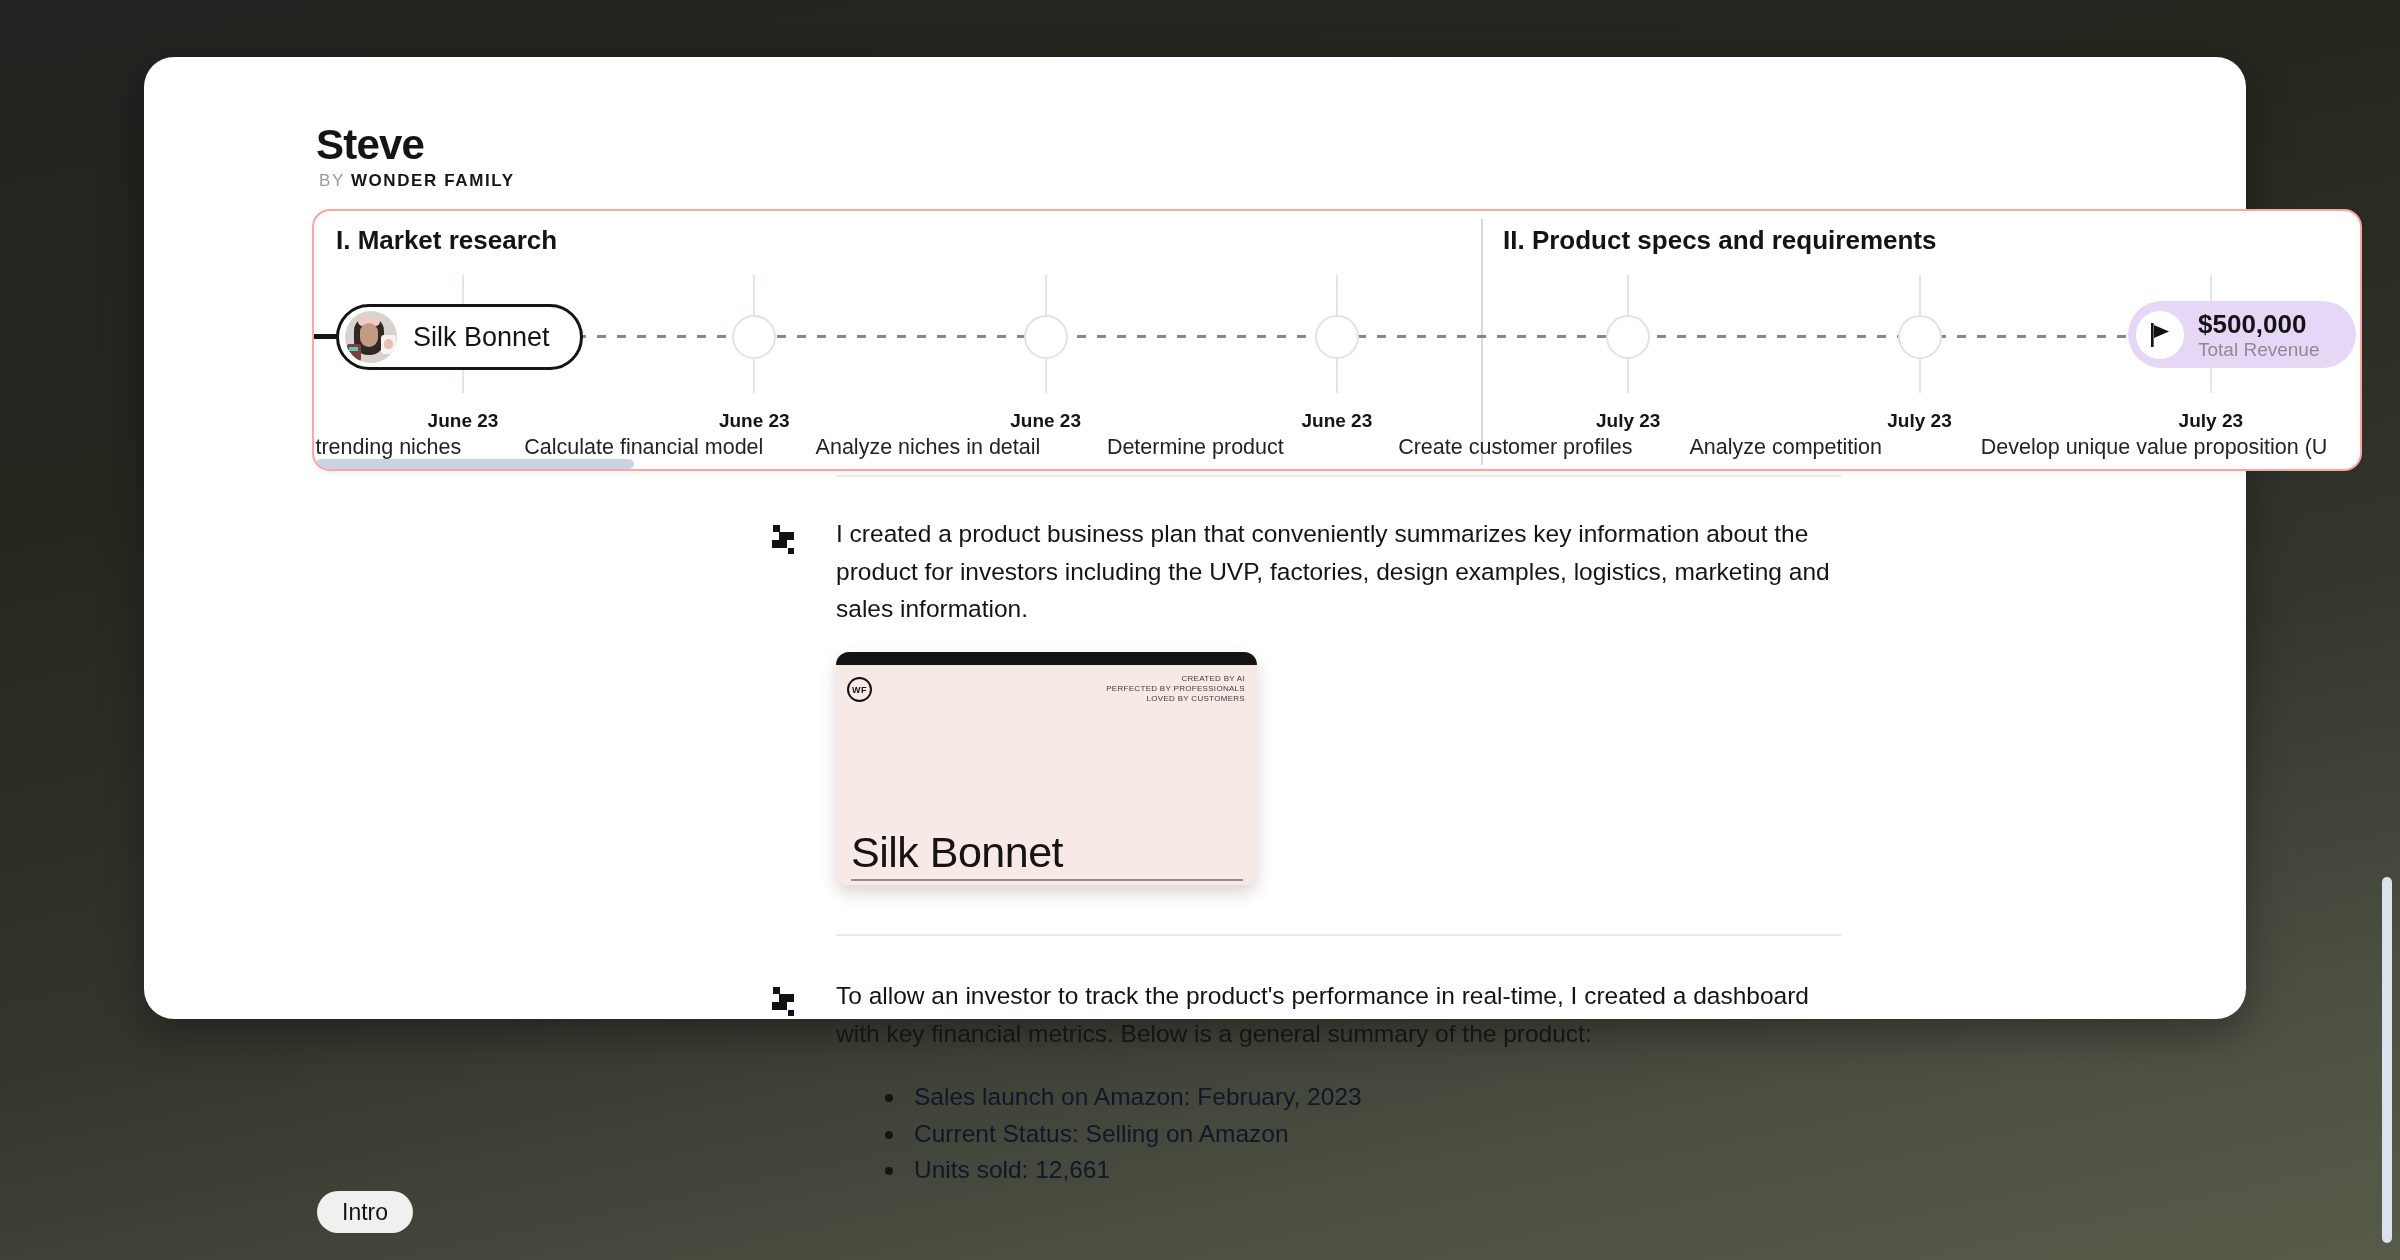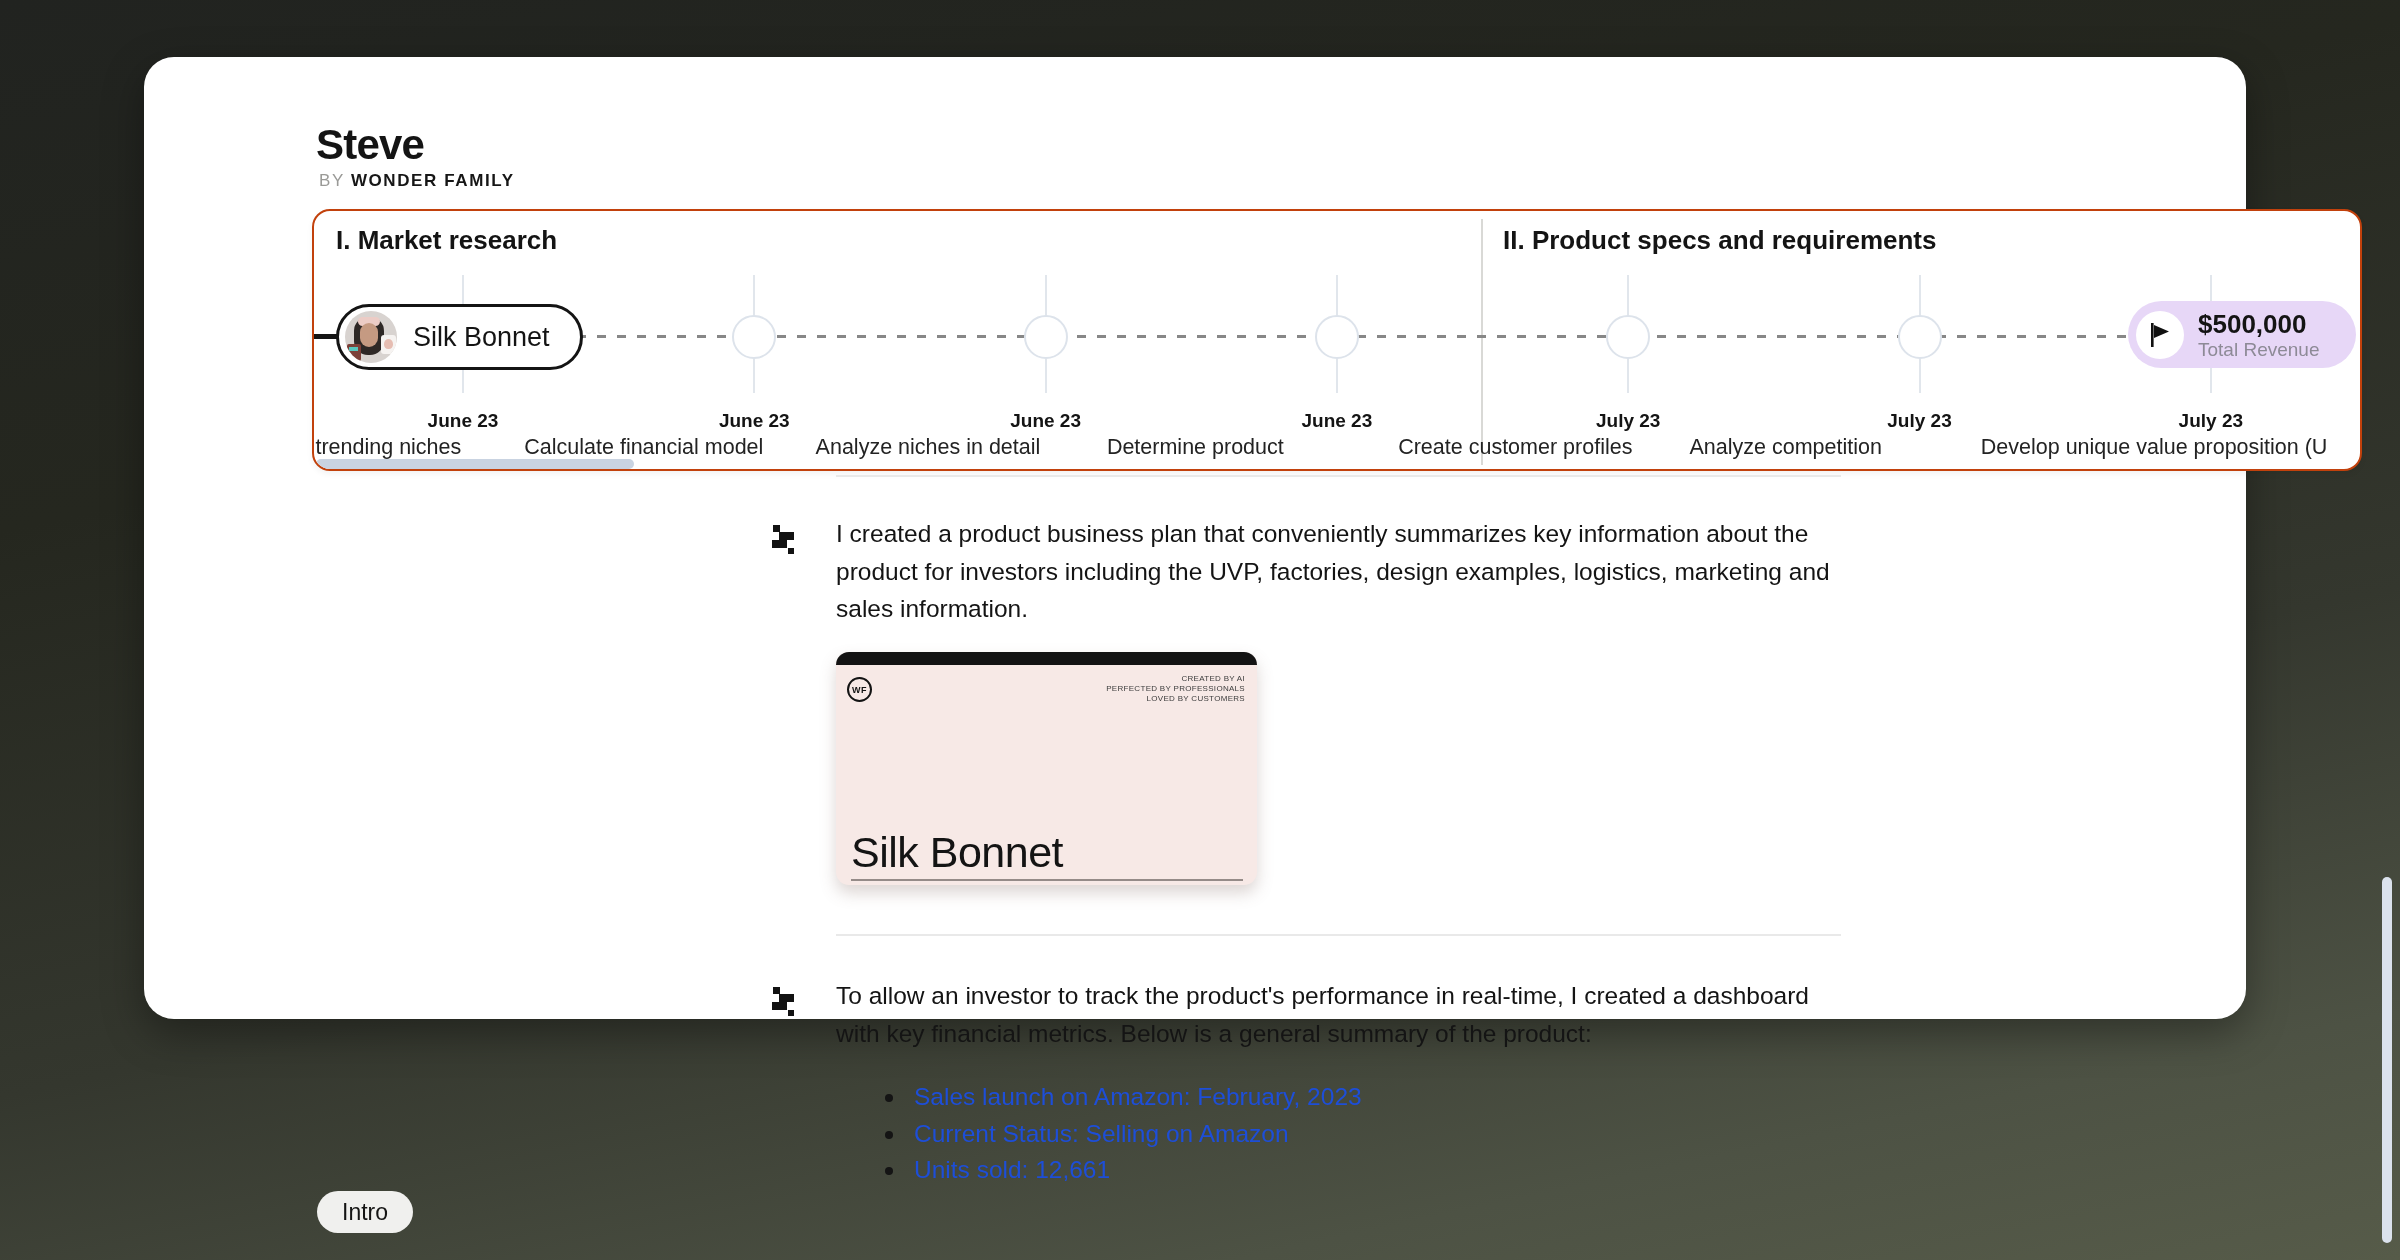--- a/index.html
+++ b/index.html
@@ -18,21 +18,21 @@
 
   
   .app-title { position:absolute; left:172px; top:64px; font-size:42px; font-weight:700; letter-spacing:-0.8px; color:#141414; }
   .byline { position:absolute; left:175px; top:114px; font-size:17px; letter-spacing:1.6px; }
   .byline .by { color:#9a9a97; font-weight:400; margin-right:6px; }
   .byline .brand { color:#161616; font-weight:800; }
 
   
   .timeline-box {
     position:absolute; left:168px; top:152px; width:2050px; height:262px;
-    border:2px solid #c2410c; border-radius:18px; background:#fff; overflow:hidden;
+    border:2px solid #fca5a5; border-radius:18px; background:#fff; overflow:hidden;
     box-shadow:0 3px 6px rgba(0,0,0,.05);
   }
   .tl-section-title { position:absolute; top:14px; font-size:26px; font-weight:700; color:#141414; white-space:nowrap; }
   .tl-divider { position:absolute; left:1167px; top:8px; width:2px; height:246px; background:#d9d9d6; }
 
   .tl-vline { position:absolute; top:64px; width:2px; height:118px; background:#e1e6ec; }
   .tl-dash {
     position:absolute; left:243px; top:124px; width:1572px; height:3px;
     background:repeating-linear-gradient(90deg,#878787 0 9px,transparent 9px 20px);
   }
@@ -94,21 +94,21 @@
     position:absolute; left:11px; top:25px; width:25px; height:25px; border-radius:50%;
     border:2px solid #131313; display:flex; align-items:center; justify-content:center;
     font-size:9px; font-weight:700; letter-spacing:.5px; color:#131313;
   }
   .plan-card .tagline { position:absolute; right:12px; top:22px; text-align:right; font-size:8px; line-height:10px; letter-spacing:.3px; color:#3c3c3c; font-weight:500; }
   .plan-card .title { position:absolute; left:15px; top:176px; font-size:43px; font-weight:500; letter-spacing:-0.5px; color:#141414; }
   .plan-card .rule { position:absolute; left:15px; top:227px; width:392px; height:1.5px; background:#958b88; }
 
   
   .bullets { position:absolute; left:692px; top:1022px; width:1000px; list-style:none; }
-  .bullets li { position:relative; padding-left:78px; font-size:24.5px; line-height:36.5px; color:#1d4ed8; }
+  .bullets li { position:relative; padding-left:78px; font-size:24.5px; line-height:36.5px; color:#0f172a; }
   .bullets li::before { content:""; position:absolute; left:49px; top:15px; width:8px; height:8px; border-radius:50%; background:#141414; }
 
   
   .intro-btn {
     position:absolute; left:173px; top:1134px; height:42px; padding:0 25px;
     display:inline-flex; align-items:center; background:#f0f0ee; border:none;
     border-radius:21px; font-size:23px; color:#141414; font-family:inherit; cursor:pointer;
   }
   .v-scrollbar { position:absolute; left:2238px; top:820px; width:10px; height:366px; border-radius:5px; background:#dbe2ed; }
 </style>

